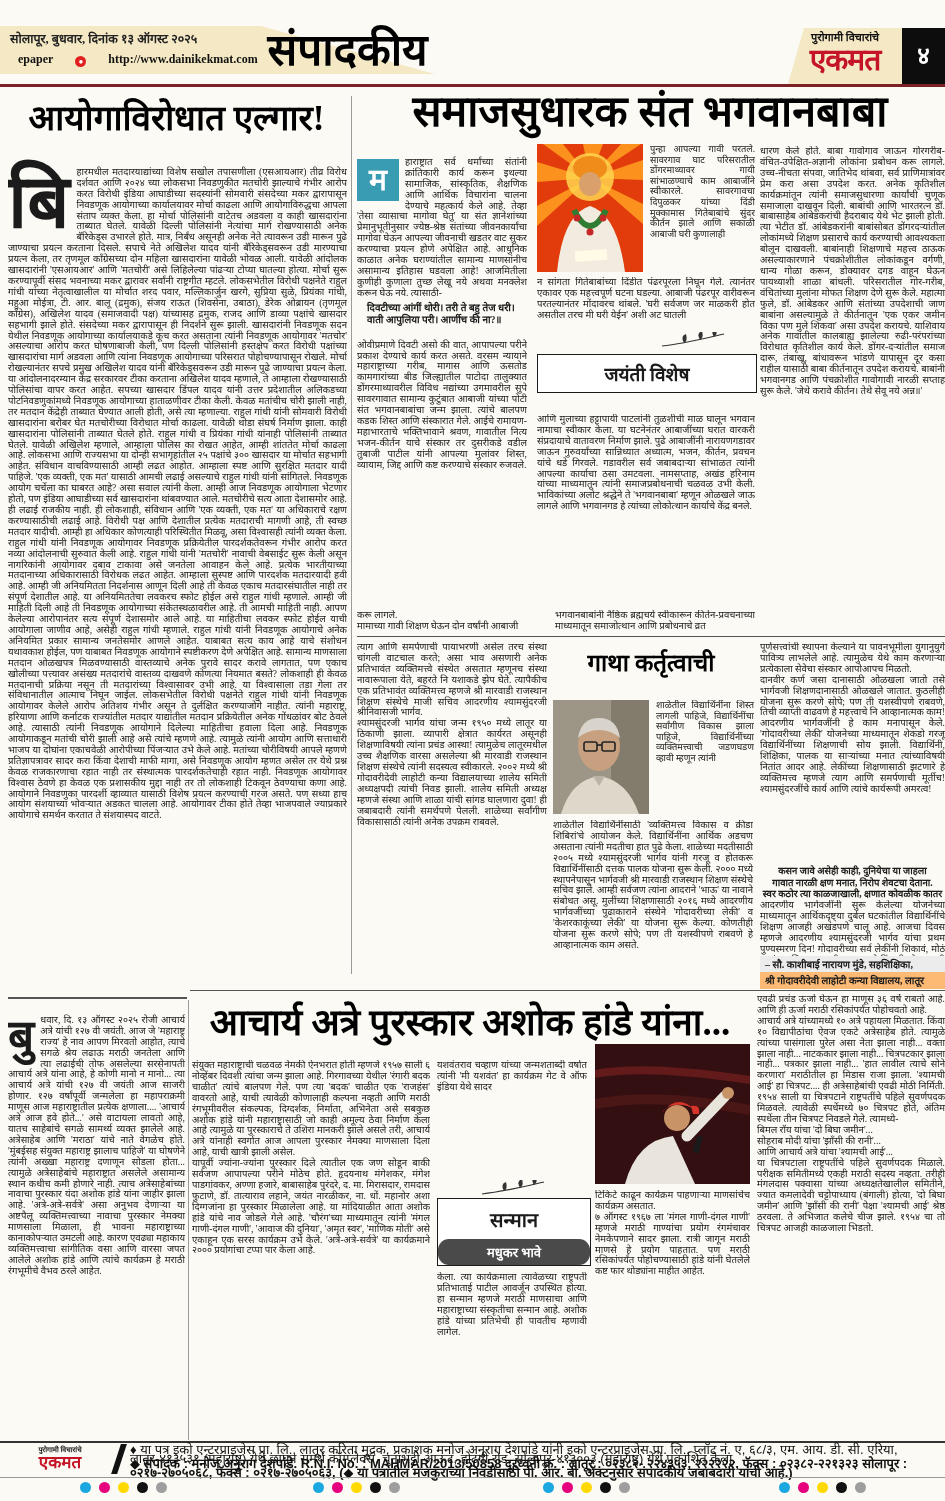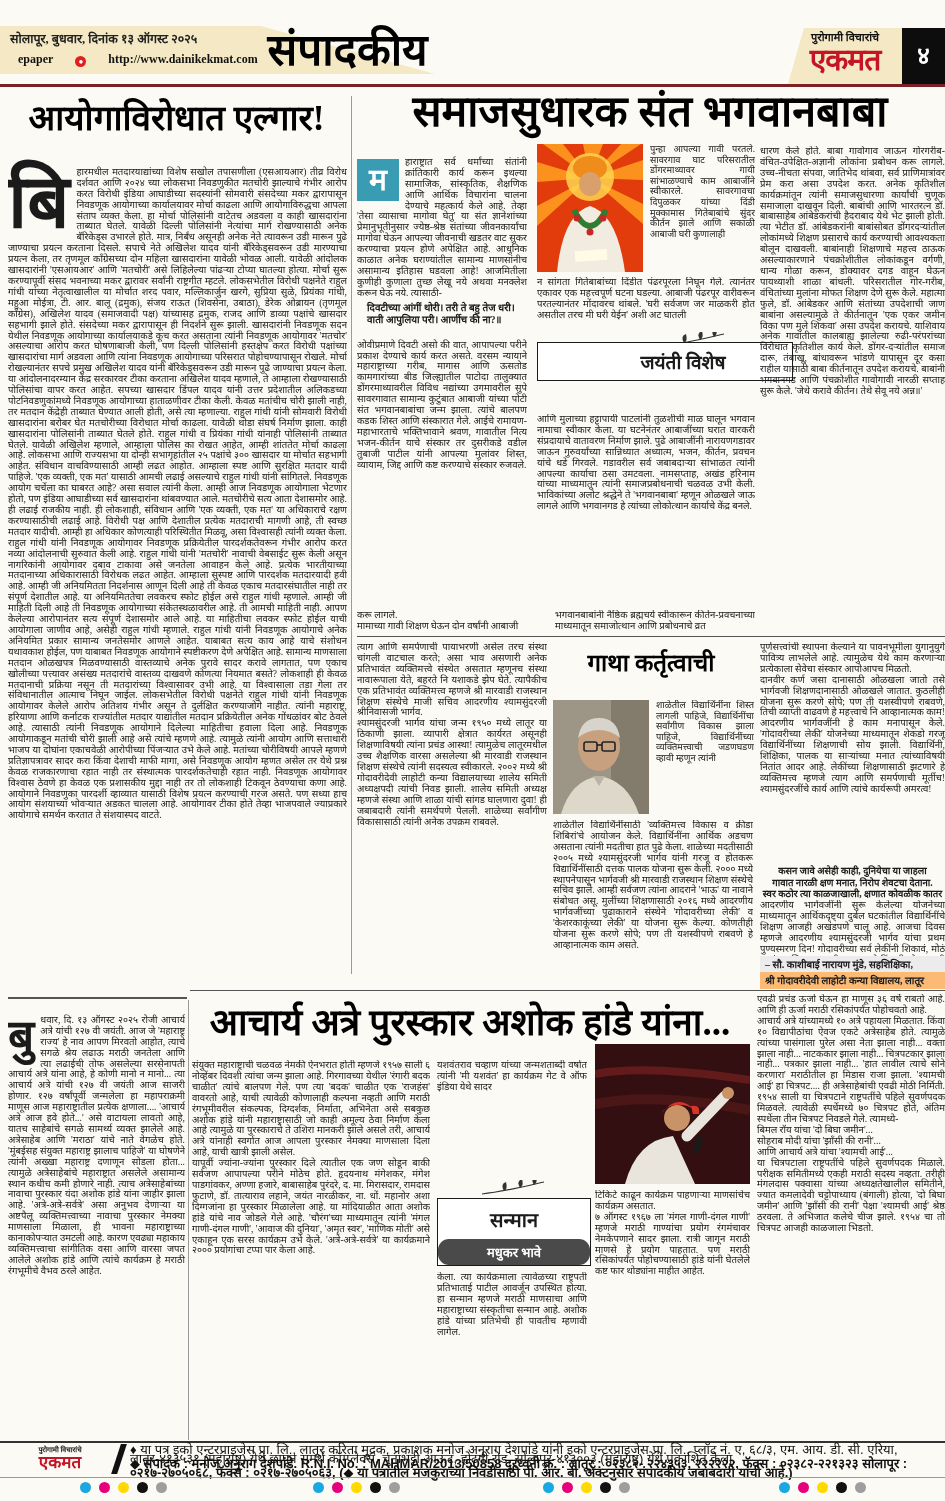--- a/index.html
+++ b/index.html
@@ -95,21 +95,21 @@
   <div class="abs bodytext" style="left:537px;top:277px;width:218px;height:56px;">न सांगता गितेबाबांच्या दिंडीत पंढरपूरला निघून गेले. त्यानंतर एकावर एक महत्त्वपूर्ण घटना घडल्या. आबाजी पंढरपूर वारीवरून परतल्यानंतर मोंदावरच थांबले. 'घरी सर्वजण जर माळकरी होत असतील तरच मी घरी येईन' अशी अट घातली</div>
 
   <div class="abs sidetext" style="left:650px;top:144px;width:105px;height:128px;">पुन्हा आपल्या गावी परतले. सावरगाव घाट परिसरातील डोंगरमाथ्यावर गायी सांभाळण्याचे काम आबाजींने स्वीकारले. सावरगावचा दिपुळकर यांच्या दिंडी मुक्कामास गितेबाबांचे सुंदर कीर्तन झाले आणि सकाळी आबाजी घरी कुणालाही</div>
 
   <svg class="abs flourish" style="left:660px;top:330px;" width="66" height="16" viewBox="0 0 66 16">
     <path d="M2 14 C22 12 42 7 64 2" stroke="#333" stroke-width="1.2" fill="none"></path>
     <path d="M24 11 q-4 -7 2 -9 q2 7 -2 9Z" fill="#333"></path>
     <path d="M40 8 q-4 -7 2 -9 q2 7 -2 9Z" fill="#333"></path>
     <path d="M54 5 q-4 -6 2 -8 q2 6 -2 8Z" fill="#333"></path>
   </svg>
-  <div class="abs bbox" style="left:537px;top:342px;width:218px;padding-left:36px;">
+  <div class="abs bbox" style="left:537px;top:354px;width:218px;">
     <div class="bbox-title" style="font-size:19px;padding:6px 0 5px;">जयंती विशेष</div>
   </div>
   <div class="abs bodytext" style="left:537px;top:414px;width:218px;height:194px;">आणि मुलाच्या हट्टापायी पाटलांनी तुळशीची माळ घालून भगवान नामाचा स्वीकार केला. या घटनेनंतर आबाजींच्या घरात वारकरी संप्रदायाचे वातावरण निर्माण झाले. पुढे आबाजींनी नारायणगडावर जाऊन गुरुवर्यांच्या सान्निध्यात अध्यात्म, भजन, कीर्तन, प्रवचन यांचे धडे गिरवले. गडावरील सर्व जबाबदाऱ्या सांभाळत त्यांनी आपल्या कार्याचा ठसा उमटवला. नामसप्ताह, अखंड हरिनाम यांच्या माध्यमातून त्यांनी समाजप्रबोधनाची चळवळ उभी केली. भाविकांच्या अलोट श्रद्धेने ते 'भगवानबाबा' म्हणून ओळखले जाऊ लागले आणि भगवानगड हे त्यांच्या लोकोत्थान कार्याचे केंद्र बनले.</div>
 
   <div class="abs bodytext" style="left:760px;top:146px;width:185px;height:462px;">धारण केले होते. बाबा गावोगाव जाऊन गोरगरीब-वंचित-उपेक्षित-अज्ञानी लोकांना प्रबोधन करू लागले. उच्च-नीचता संपवा, जातिभेद थांबवा, सर्व प्राणिमात्रांवर प्रेम करा असा उपदेश करत. अनेक कृतिशील कार्यक्रमांतून त्यांनी समाजसुधारणा कार्यांची चुणूक समाजाला दाखवून दिली. बाबांची आणि भारतरत्न डॉ. बाबासाहेब आंबेडकरांची हैदराबाद येथे भेट झाली होती. त्या भेटीत डॉ. आंबेडकरांनी बाबांसोबत डोंगरदऱ्यांतील लोकांमध्ये शिक्षण प्रसाराचे कार्य करण्याची आवश्यकता बोलून दाखवली. बाबांनाही शिक्षणाचे महत्त्व ठाऊक असल्याकारणाने पंचक्रोशीतील लोकांकडून वर्गणी, धान्य गोळा करून, डोक्यावर दगड वाहून घेऊन पायथ्याशी शाळा बांधली. परिसरातील गोर-गरीब, वंचितांच्या मुलांना मोफत शिक्षण देणे सुरू केले. महात्मा फुले, डॉ. आंबेडकर आणि संतांच्या उपदेशाची जाण बाबांना असल्यामुळे ते कीर्तनातून 'एक एकर जमीन विका पण मुले शिकवा' असा उपदेश करायचे. याशिवाय अनेक गावांतील कालबाह्य झालेल्या रुढी-परंपरांच्या विरोधात कृतिशील कार्य केले. डोंगर-दऱ्यांतील समाज दारू, तंबाखू, बांधावरून भांडणे यापासून दूर कसा राहील यासाठी बाबा कीर्तनातून उपदेश करायचे. बाबांनी भगवानगड आणि पंचक्रोशीत गावोगावी नारळी सप्ताह सुरू केले. 'जेथे करावे कीर्तन। तेथे सेवू नये अन्न॥'</div>
 
   <div class="abs bodytext" style="left:357px;top:610px;width:170px;height:22px;">करू लागले.
 मामाच्या गावी शिक्षण घेऊन दोन वर्षांनी आबाजी</div>
   <div class="abs bodytext" style="left:555px;top:610px;width:200px;height:22px;">भगवानबाबांनी नैष्ठिक ब्रह्मचर्य स्वीकारून कीर्तन-प्रवचनाच्या माध्यमातून समाजोत्थान आणि प्रबोधनाचे व्रत</div>
   <div class="hline" style="left:357px;top:636px;width:588px;height:1px;"></div>

